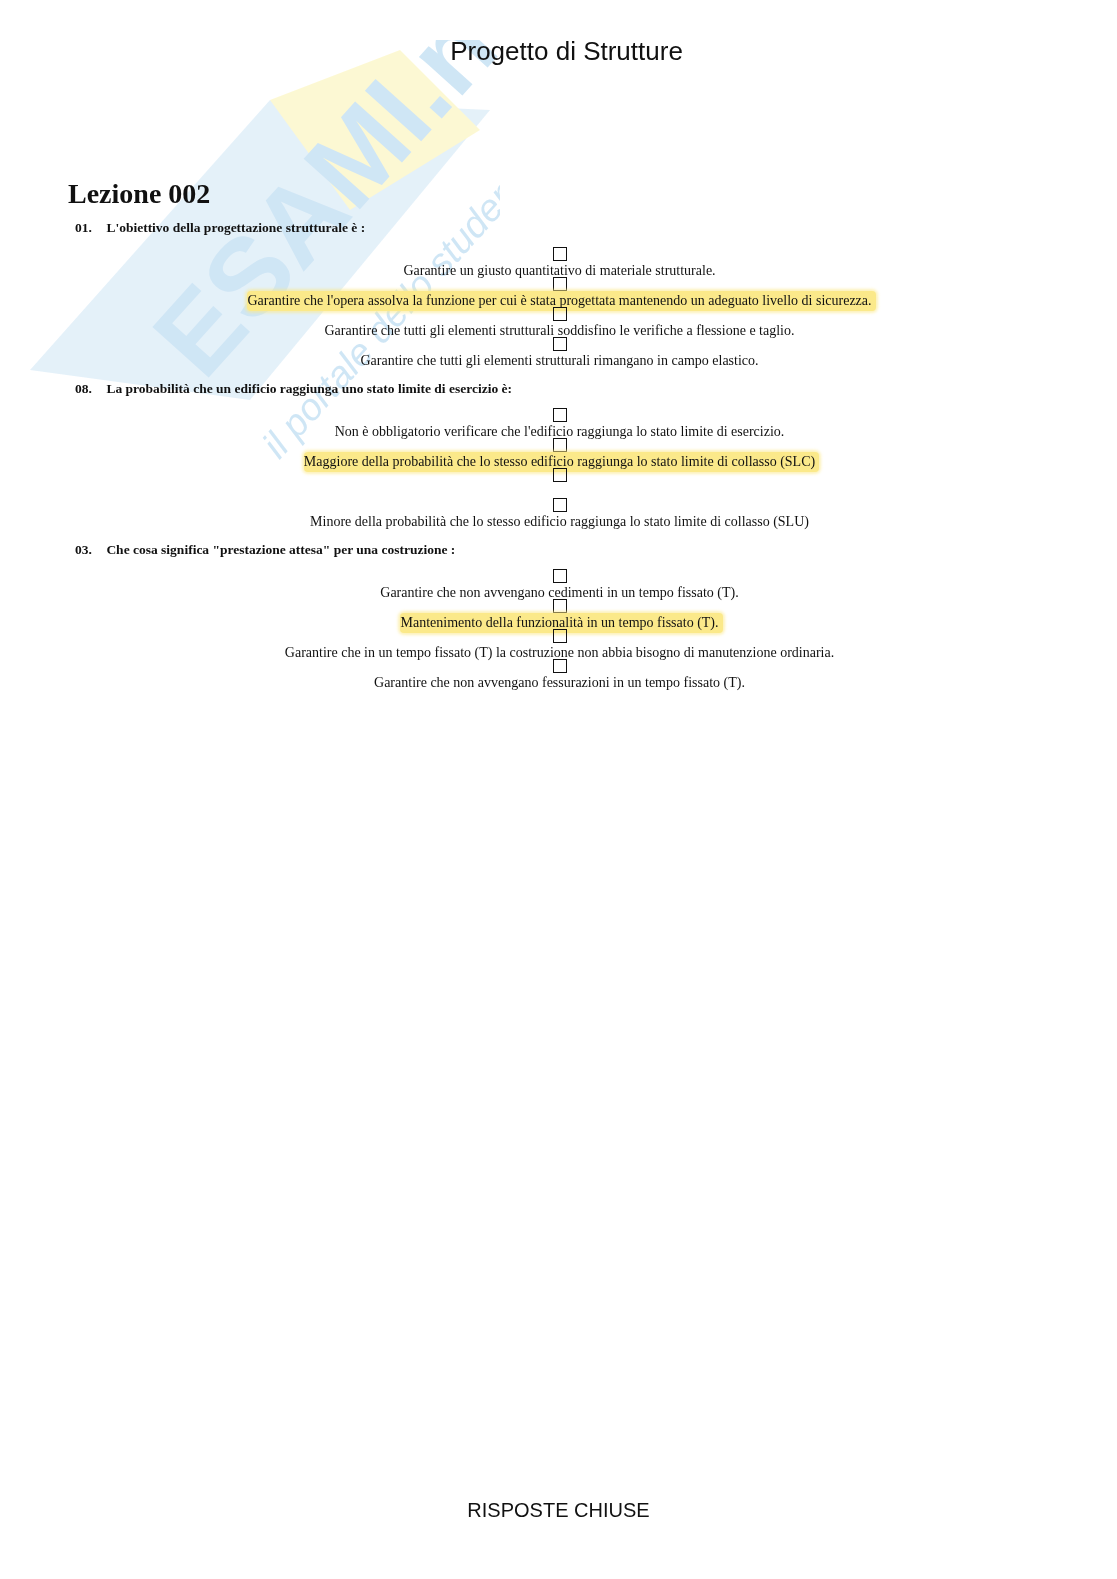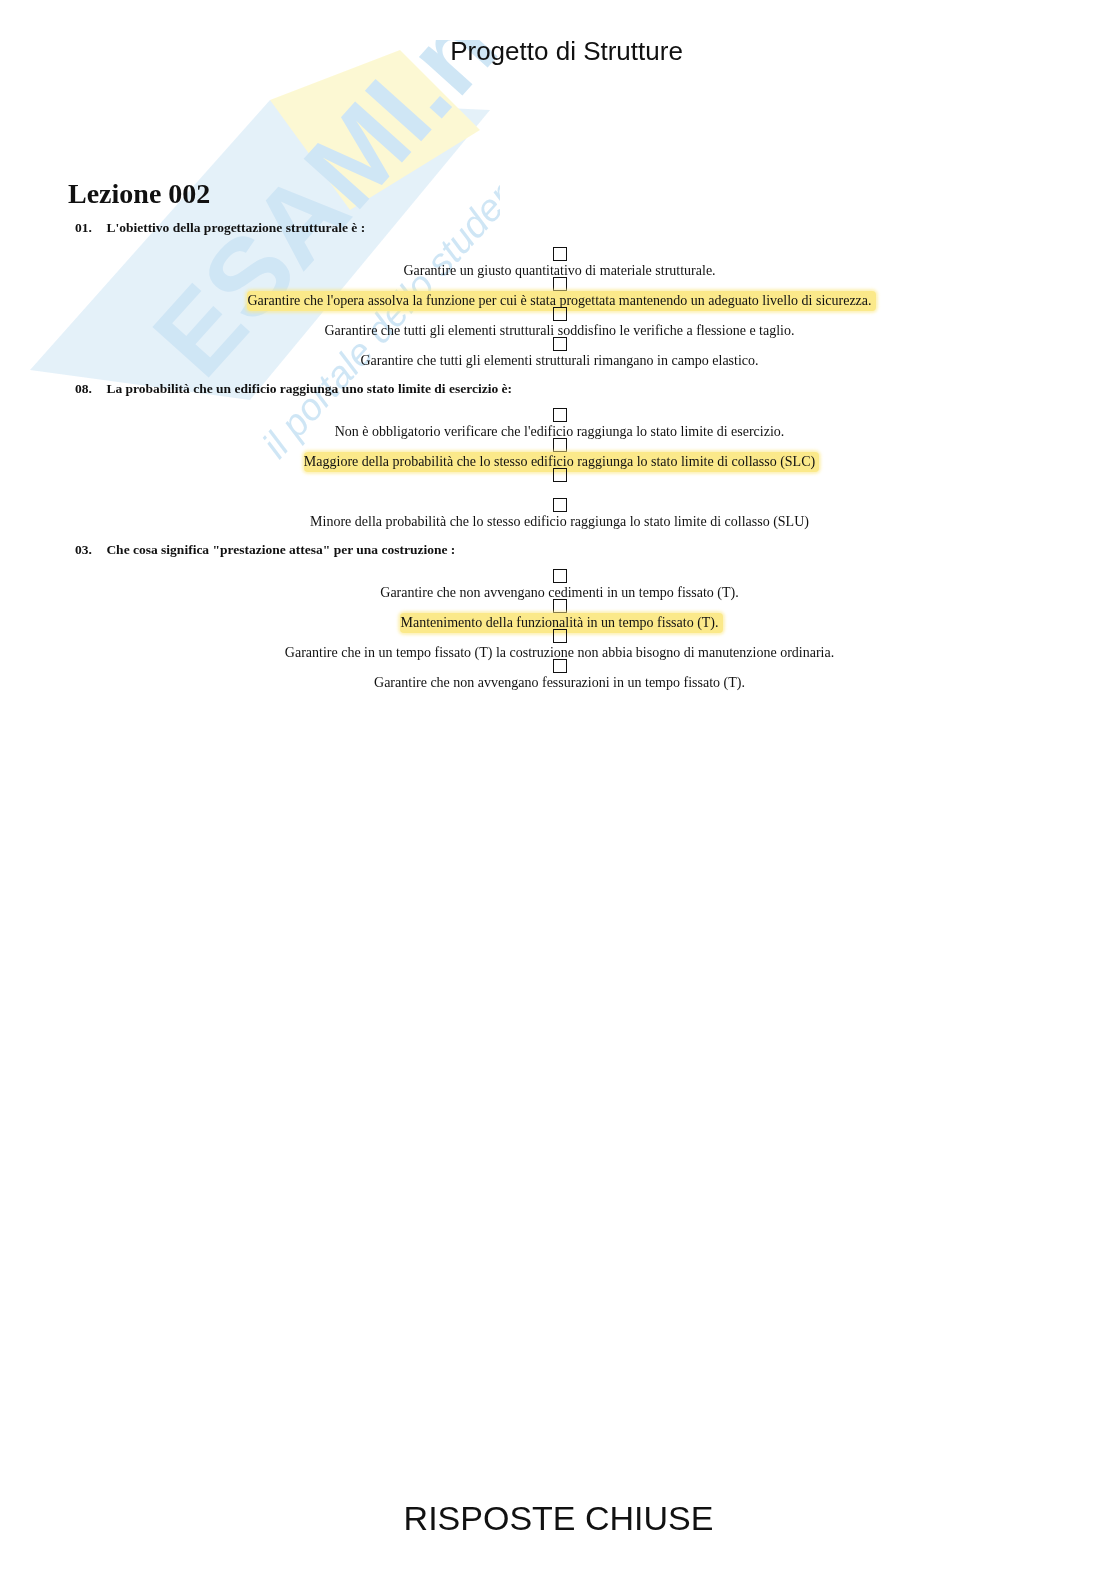--- a/index.html
+++ b/index.html
@@ -1,19 +1,19 @@
 <!DOCTYPE html>
 <html><head>
 <meta charset="utf-8">
 <style>
   html, body { margin: 0; padding: 0; background: #ffffff; }
   body { width: 1117px; height: 1579px; position: relative; overflow: hidden; font-family: "Liberation Serif", serif; color: #111; }
   .watermark { position: absolute; left: 20px; top: 40px; width: 480px; height: 420px; pointer-events: none; }
   .page-header { position: absolute; top: 36px; left: 8px; width: 1117px; text-align: center; font-family: "Liberation Sans", sans-serif; font-size: 26px; color: #111; }
-  .page-footer { position: absolute; top: 1499px; left: 0; width: 1117px; text-align: center; font-family: "Liberation Sans", sans-serif; font-size: 34px; color: #111; }
+  .page-footer { position: absolute; top: 1499px; left: 0; width: 1117px; text-align: center; font-family: "Liberation Sans", sans-serif; font-size: 20px; color: #111; }
   .content { position: absolute; left: 68px; top: 180px; width: 980px; }
   .lesson-title { font-weight: bold; font-size: 28px; margin: 0 0 10px 0; height: 28px; line-height: 28px; }
   .question { margin-bottom: 22px; margin-left: 7px; }
   .q-title { font-weight: bold; font-size: 13.5px; height: 20px; line-height: 20px; margin-bottom: 9px; }
   .q-num { display: inline-block; width: 28px; }
   .option { position: relative; height: 20px; line-height: 20px; margin-bottom: 10px; font-size: 14px; display: flex; align-items: center; flex-direction: column; }
   .checkbox { width: 14px; height: 14px; border: 1.6px solid #111; box-sizing: border-box; background: transparent; margin-right: 4px; flex: 0 0 auto; }
   .opt-text { padding: 0 4px 0 0; border-radius: 4px; }
   .opt-text.highlight { background: #fbe98a; box-shadow: 0 0 3px 2px rgba(251,233,138,0.6); }
 </style>

